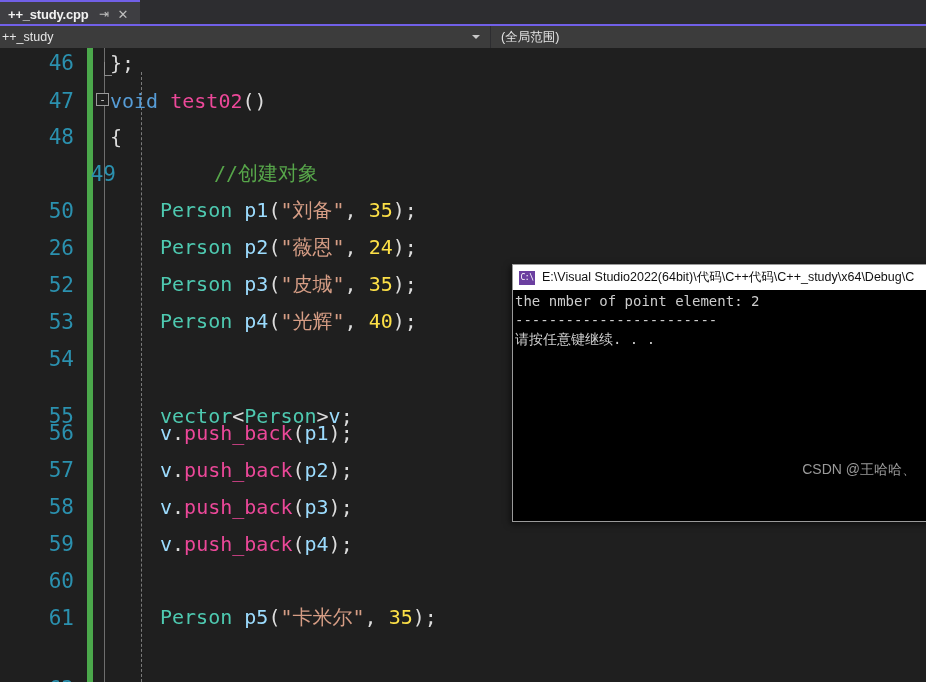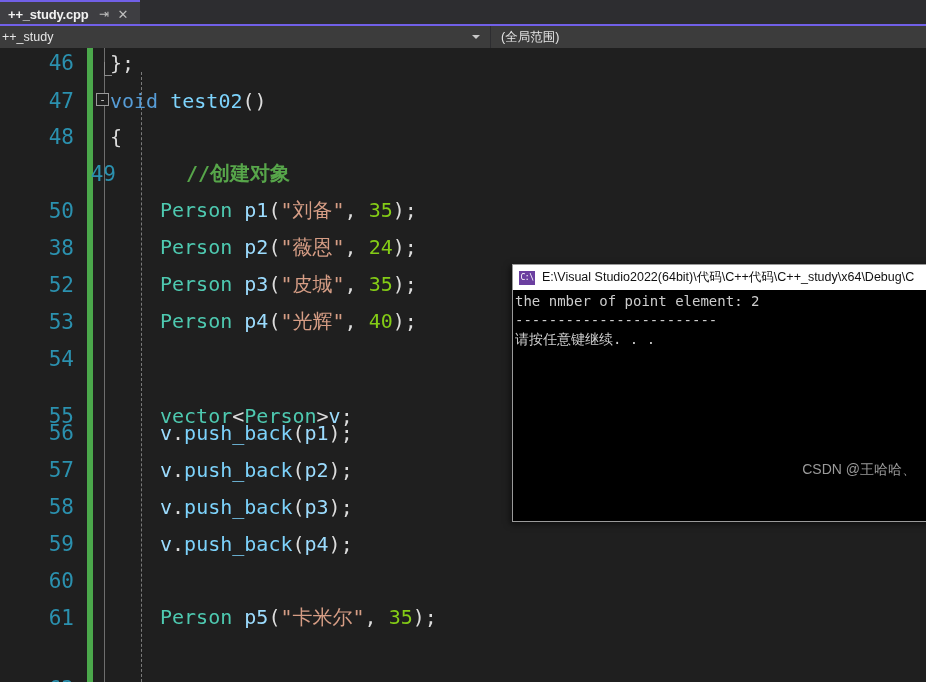--- a/index.html
+++ b/index.html
@@ -107,24 +107,24 @@
   }
   .brace-end {
     position: absolute; left: 104px; top: -3px;
     width: 8px; height: 14px;
     border-left: 1px solid #8c8c8c; border-bottom: 1px solid #8c8c8c;
   }
 
   
   .kw   { color: #569cd6; }
   .type { color: #4ec9b0; }
-  .fn   { color: #7dd3fc; }
+  .fn   { color: #ec4899; }
   .var  { color: #9cdcfe; }
   .str  { color: #d69d85; }
-  .num  { color: #84cc16; }
+  .num  { color: #fde047; }
   .cmt  { color: #57a64a; }
   .pun  { color: #dcdcdc; }
   .op   { color: #b4b4b4; }
 
   
   .console {
     position: absolute; left: 512px; top: 264px;
     width: 430px; height: 258px;
     background: #000; border: 1px solid #9a9a9a;
     box-shadow: -2px 2px 6px rgba(0,0,0,0.55);
@@ -197,28 +197,28 @@
           <span class="lnum">47</span>
           <span class="fold" style="top: 11px;">-</span>
           <span class="code" style="left: 110px;"><span class="kw">void </span><span class="fn">test02</span><span class="pun">()</span></span>
         </div>
         <div class="row" style="top: 70px; padding-left: 11px;">
           <span class="lnum">48</span>
           <span class="code" style="left: 110px;"><span class="pun">{</span></span>
         </div>
         <div class="row" style="top: 107px; margin-left: 42px;">
           <span class="lnum">49</span>
-          <span class="code" style="left: 144px; font-weight: bold;"><span class="cmt">//创建对象</span></span>
+          <span class="code" style="left: 172px;"><span class="cmt">//创建对象</span></span>
         </div>
         <div class="row" style="top: 144px;">
           <span class="lnum">50</span>
           <span class="code" style="left: 160px;"><span class="type">Person</span><span class="pun"> </span><span class="var">p1</span><span class="pun">(</span><span class="str">"刘备"</span><span class="pun">, </span><span class="num">35</span><span class="pun">);</span></span>
         </div>
         <div class="row" style="top: 181px;">
-          <span class="lnum">38</span>
+          <span class="lnum">26</span>
           <span class="code" style="left: 160px;"><span class="type">Person</span><span class="pun"> </span><span class="var">p2</span><span class="pun">(</span><span class="str">"薇恩"</span><span class="pun">, </span><span class="num">24</span><span class="pun">);</span></span>
         </div>
         <div class="row" style="top: 218px;">
           <span class="lnum">52</span>
           <span class="code" style="left: 160px;"><span class="type">Person</span><span class="pun"> </span><span class="var">p3</span><span class="pun">(</span><span class="str">"皮城"</span><span class="pun">, </span><span class="num">35</span><span class="pun">);</span></span>
         </div>
         <div class="row" style="top: 255px;">
           <span class="lnum">53</span>
           <span class="code" style="left: 160px;"><span class="type">Person</span><span class="pun"> </span><span class="var">p4</span><span class="pun">(</span><span class="str">"光辉"</span><span class="pun">, </span><span class="num">40</span><span class="pun">);</span></span>
         </div>

